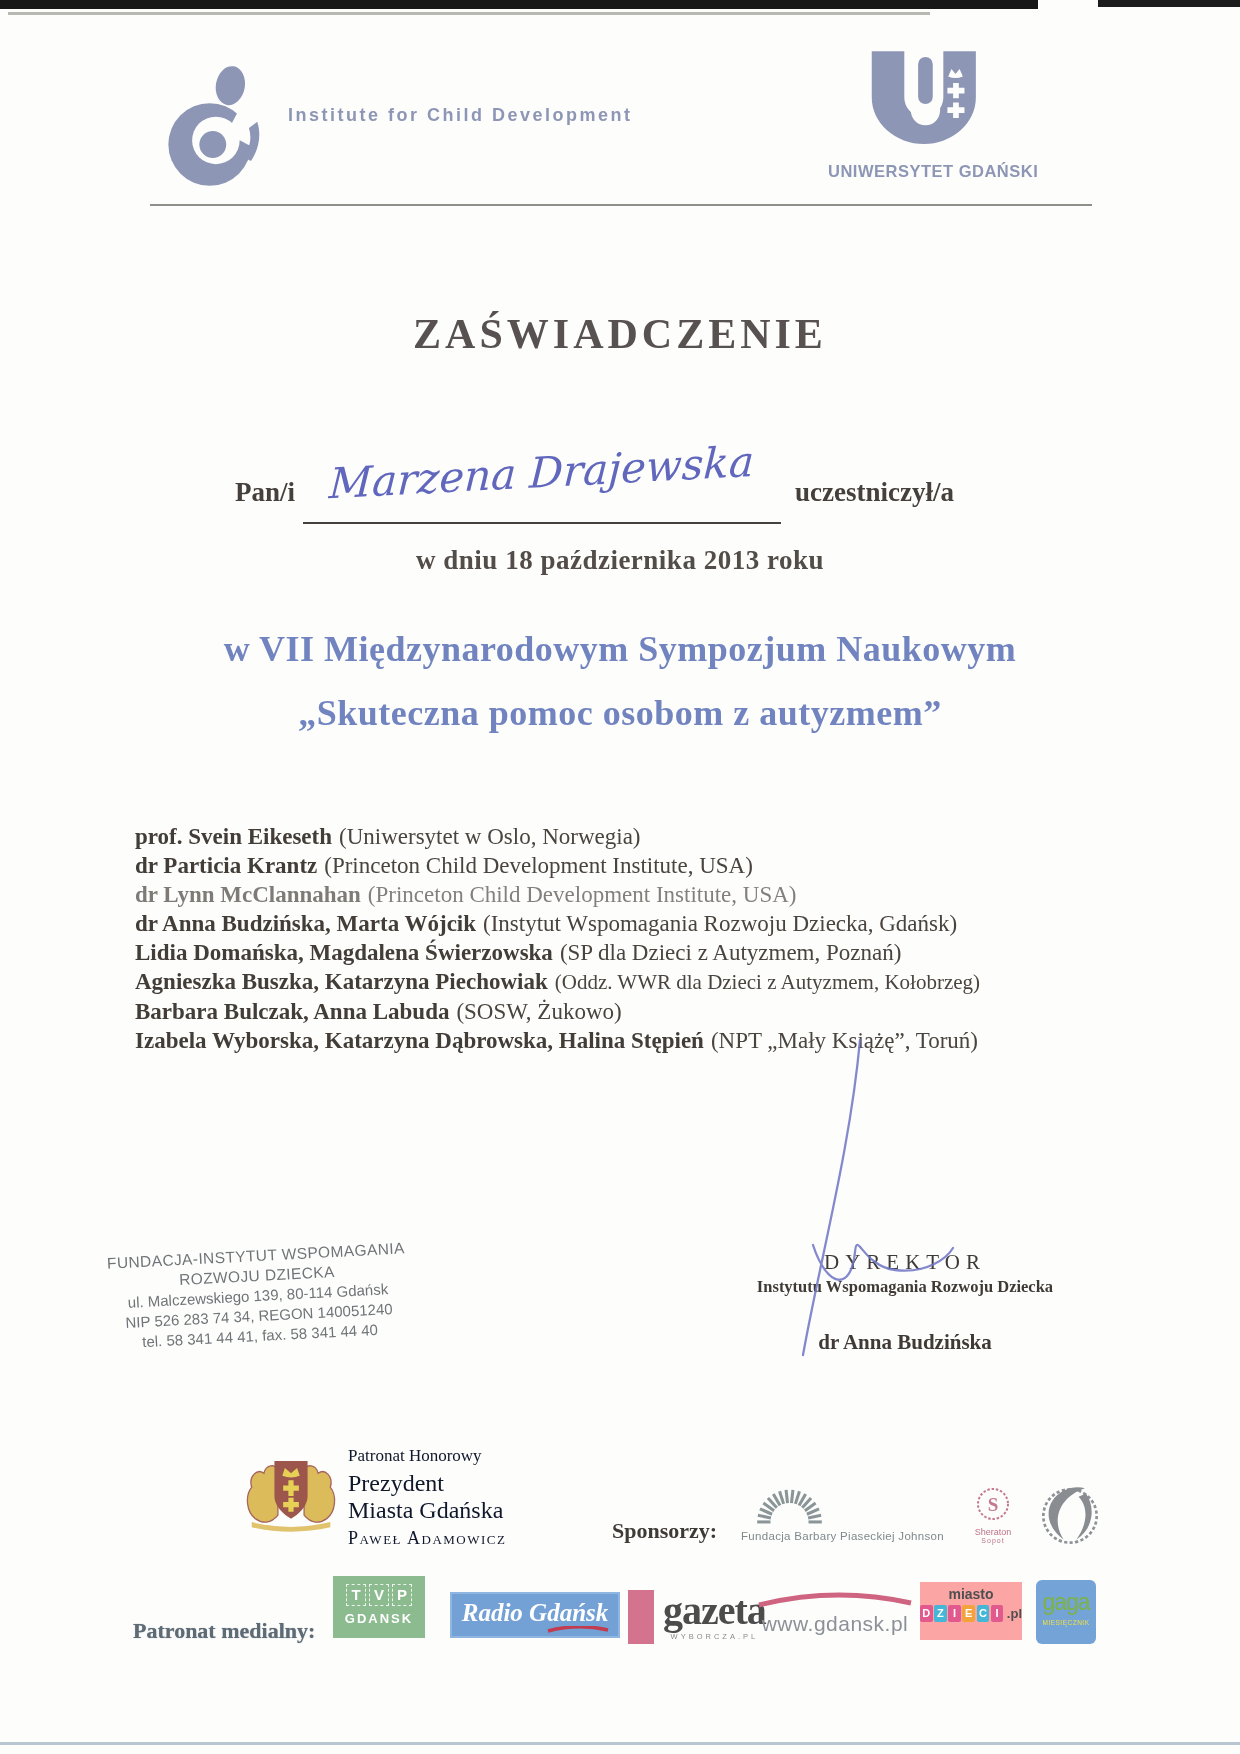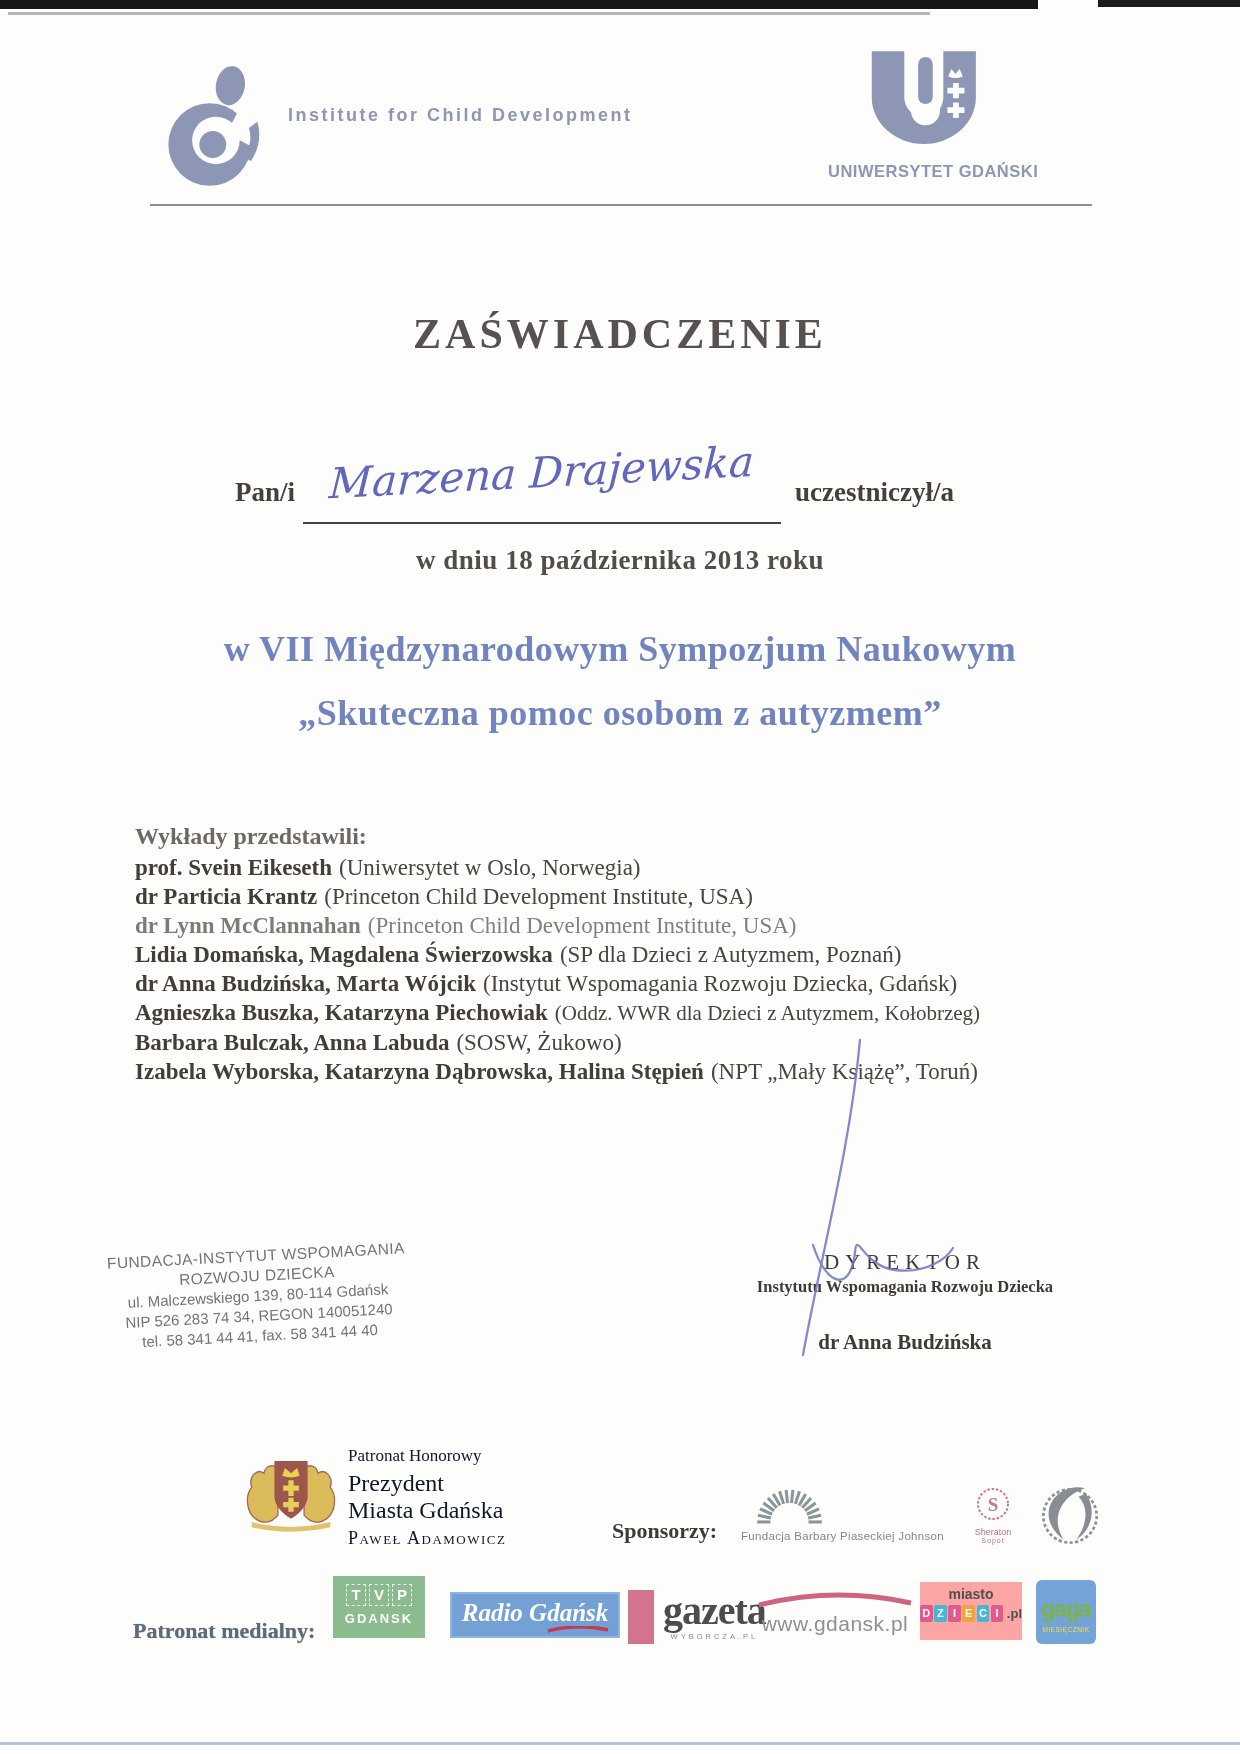--- a/index.html
+++ b/index.html
@@ -101,21 +101,21 @@
   .miasto-top { font-size:14px; font-weight:bold; color:#4f4f4f; margin-top:4px; }
   .tile-row { display:flex; justify-content:center; align-items:center; gap:1.5px; margin-top:3px; }
   .tile { width:13px; height:17px; border-radius:2px; color:#fff; font-size:11px; font-weight:bold;
     line-height:17px; }
   .tile:nth-child(1){background:#e2598e;} .tile:nth-child(2){background:#45b6d8;}
   .tile:nth-child(3){background:#e2598e;} .tile:nth-child(4){background:#f2a33c;}
   .tile:nth-child(5){background:#45b6d8;} .tile:nth-child(6){background:#e2598e;}
   .miasto-pl { font-size:13px; font-weight:bold; color:#4f4f4f; margin-left:2px; }
   .gaga { left:1036px; top:1580px; width:60px; height:64px; background:#74a3d8; border-radius:6px;
     text-align:center; font-family:"Liberation Sans", sans-serif; }
-  .gaga-name { font-size:23px; font-weight:bold; color:#7cb344; letter-spacing:-1px; margin-top:16px; }
+  .gaga-name { font-size:23px; font-weight:normal; color:#7cb344; letter-spacing:-1px; margin-top:9px; }
   .gaga-sub { font-size:6.5px; color:#f2e140; letter-spacing:.5px; margin-top:3px; }
 </style>
 </head>
 <body>
 
 <div class="page">
 
   <div class="abs topbar"></div>
   <div class="abs topbar-r"></div>
   <div class="abs topbar2"></div>
@@ -151,35 +151,34 @@
     <span class="hand">Marzena Drajewska</span>
   </div>
   <span class="abs pan-suffix">uczestniczył/a</span>
 
   <div class="abs date-line">w dniu 18 października 2013 roku</div>
 
   <div class="abs ev ev1">w VII Międzynarodowym Sympozjum Naukowym</div>
   <div class="abs ev ev2">„Skuteczna pomoc osobom z autyzmem”</div>
 
   <div class="abs lectures">
-    <div class="lect-heading">Wykłady przedstawili:</div>
     <div class="lect-line">
       <span class="ln">prof. Svein Eikeseth</span><span class="la">(Uniwersytet w Oslo, Norwegia)</span>
     </div>
     <div class="lect-line">
       <span class="ln">dr Particia Krantz</span><span class="la">(Princeton Child Development Institute, USA)</span>
     </div>
     <div class="lect-line faded">
       <span class="ln">dr Lynn McClannahan</span><span class="la">(Princeton Child Development Institute, USA)</span>
     </div>
     <div class="lect-line">
+      <span class="ln">dr Anna Budzińska, Marta Wójcik</span><span class="la">(Instytut Wspomagania Rozwoju Dziecka, Gdańsk)</span>
+    </div>
+    <div class="lect-line">
       <span class="ln">Lidia Domańska, Magdalena Świerzowska</span><span class="la">(SP dla Dzieci z Autyzmem, Poznań)</span>
-    </div>
-    <div class="lect-line">
-      <span class="ln">dr Anna Budzińska, Marta Wójcik</span><span class="la">(Instytut Wspomagania Rozwoju Dziecka, Gdańsk)</span>
     </div>
     <div class="lect-line small">
       <span class="ln">Agnieszka Buszka, Katarzyna Piechowiak</span><span class="la">(Oddz. WWR dla Dzieci z Autyzmem, Kołobrzeg)</span>
     </div>
     <div class="lect-line">
       <span class="ln">Barbara Bulczak, Anna Labuda</span><span class="la">(SOSW, Żukowo)</span>
     </div>
     <div class="lect-line">
       <span class="ln">Izabela Wyborska, Katarzyna Dąbrowska, Halina Stępień</span><span class="la">(NPT „Mały Książę”, Toruń)</span>
     </div>

